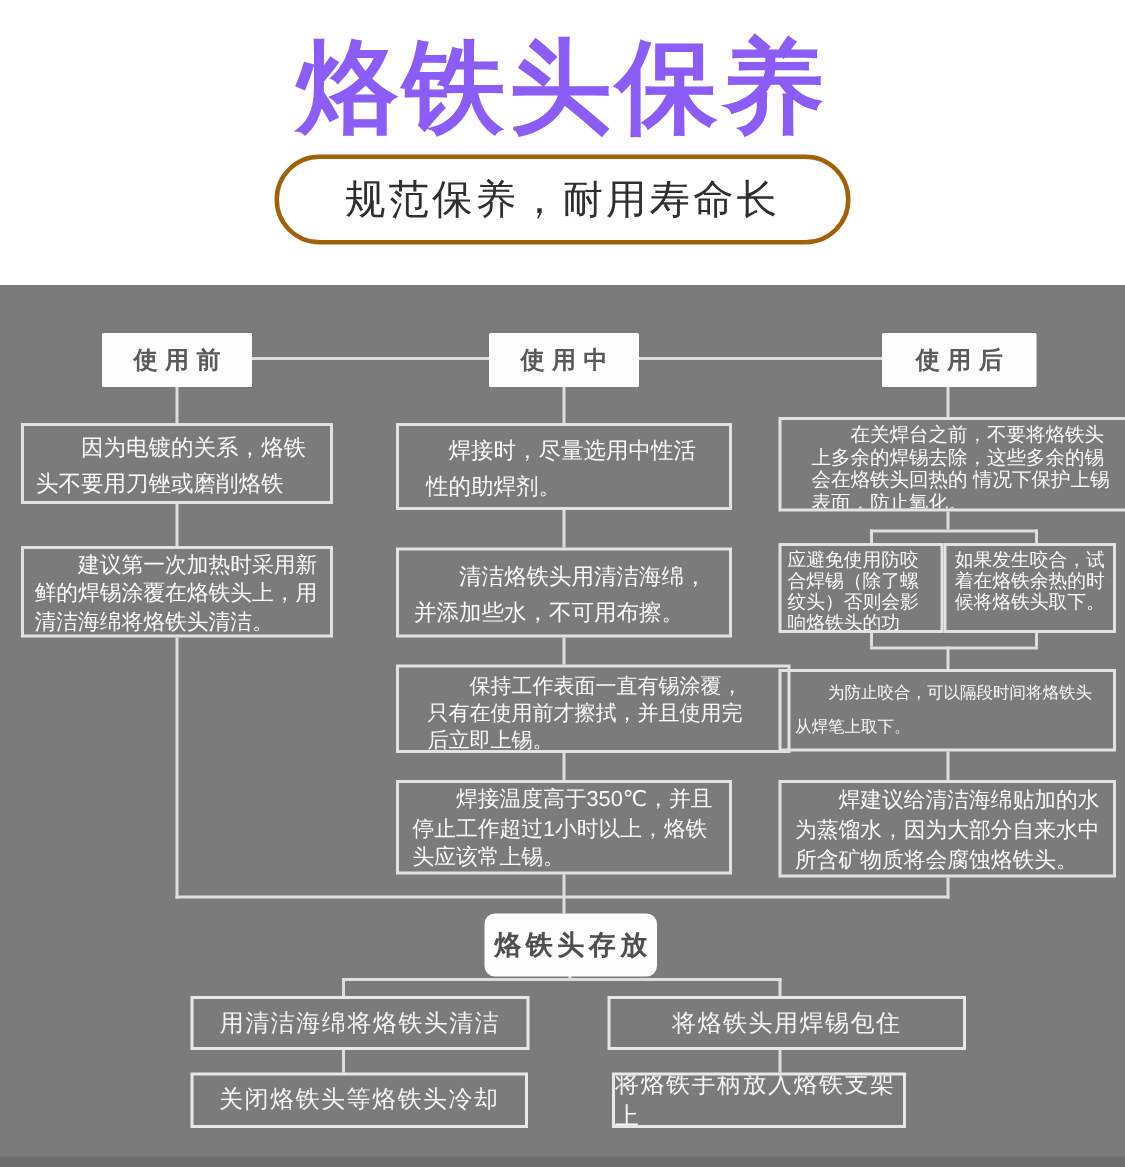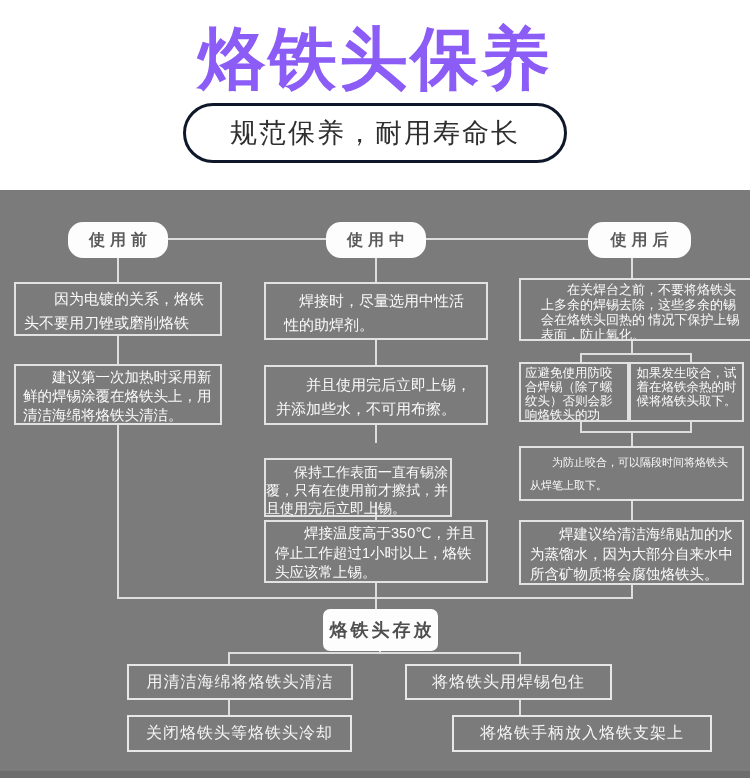--- a/index.html
+++ b/index.html
@@ -20,39 +20,39 @@
     font-size:68px;
     font-weight:900;
     letter-spacing:3px;
     color:#8b5cf6;
     line-height:1.25;
   }
   .pill{
     display:inline-block;
     margin-top:2px;
     padding:9px 44px;
-    border:3px solid #0f172a;
+    border:3px solid #a16207;
     border-radius:30px;
     font-size:27px;
     color:#2f2f2f;
     letter-spacing:2px;
   }
   
   .board{
     position:absolute;left:0;top:190px;width:750px;height:588px;
     background:#7b7b7b;
   }
   .board *{box-sizing:border-box;}
   .line{position:absolute;background:#dedede;}
   .hl{height:2px;}
   .vl{width:2px;}
   .stage{
     position:absolute;
     background:#fdfdfd;
-    border-radius:15px;
+    border-radius:1px;
     display:flex;align-items:center;justify-content:center;
     font-size:16px;font-weight:bold;color:#5a5a5a;
     letter-spacing:5px;text-indent:5px;font-family:Liberation Mono, monospace;
   }
   .note{
     position:absolute;
     border:2px solid #e2e2e2;
     color:#fafafa;
     overflow:hidden;
   }
@@ -136,23 +136,23 @@
     <p>因为电镀的关系，烙铁头不要用刀锉或磨削烙铁头。</p>
   </div>
   <div class="note" style="left:14px;top:174px;width:208px;height:61px;padding:2px 7px;font-size:14.5px;line-height:19px;">
     <p>建议第一次加热时采用新鲜的焊锡涂覆在烙铁头上，用清洁海绵将烙铁头清洁。</p>
   </div>
 
   <div class="note ind1" style="left:264px;top:92px;width:224px;height:58px;padding:5px 18px;font-size:15px;line-height:24px;">
     <p>焊接时，尽量选用中性活性的助焊剂。</p>
   </div>
   <div class="note" style="left:264px;top:175px;width:224px;height:60px;padding:6px 10px;font-size:15px;line-height:24px;">
-    <p>并且使用完后立即上锡，并添加些水，不可用布擦。</p>
+    <p>清洁烙铁头用清洁海绵，并添加些水，不可用布擦。</p>
   </div>
-  <div class="note" style="left:264px;top:268px;width:188px;height:59px;padding:3px 0;font-size:14px;line-height:18px;">
+  <div class="note" style="left:264px;top:253px;width:263px;height:59px;padding:3px 19px;font-size:14px;line-height:18px;">
     <p>保持工作表面一直有锡涂覆，只有在使用前才擦拭，并且使用完后立即上锡。</p>
   </div>
   <div class="note" style="left:264px;top:330px;width:224px;height:63px;padding:2px 9px;font-size:14.5px;line-height:19.5px;">
     <p>焊接温度高于350℃，并且停止工作超过1小时以上，烙铁头应该常上锡。</p>
   </div>
 
   <div class="note" style="left:519px;top:88px;width:249px;height:63px;padding:2px 20px;font-size:13px;line-height:15px;">
     <p>在关焊台之前，不要将烙铁头上多余的焊锡去除，这些多余的锡会在烙铁头回热的 情况下保护上锡表面，防止氧化。</p>
   </div>
   <div class="note noind" style="left:519px;top:172px;width:110px;height:60px;padding:2px 4px;font-size:12.5px;line-height:14px;">
@@ -167,25 +167,25 @@
   <div class="note" style="left:519px;top:330px;width:225px;height:65px;padding:2px 9px;font-size:14.5px;line-height:20px;">
     <p>焊建议给清洁海绵贴加的水为蒸馏水，因为大部分自来水中所含矿物质将会腐蚀烙铁头。</p>
   </div>
 
   <div class="storage-label" style="left:323px;top:419px;width:115px;height:42px;">
     <span>烙铁头存放</span>
   </div>
   <div class="endbox" style="left:127px;top:474px;width:226px;height:36px;">
     <span>用清洁海绵将烙铁头清洁</span>
   </div>
-  <div class="endbox" style="left:405px;top:474px;width:207px;height:36px;">
+  <div class="endbox" style="left:405px;top:474px;width:239px;height:36px;">
     <span>将烙铁头用焊锡包住</span>
   </div>
   <div class="endbox" style="left:127px;top:525px;width:225px;height:37px;">
     <span>关闭烙铁头等烙铁头冷却</span>
   </div>
-  <div class="endbox" style="left:408px;top:525px;width:260px;height:37px;margin-left:44px;">
+  <div class="endbox" style="left:408px;top:525px;width:196px;height:37px;">
     <span>将烙铁手柄放入烙铁支架上</span>
   </div>
 
 </div>
 
 <div class="bottom-strip"></div>
 
 </body></html>

